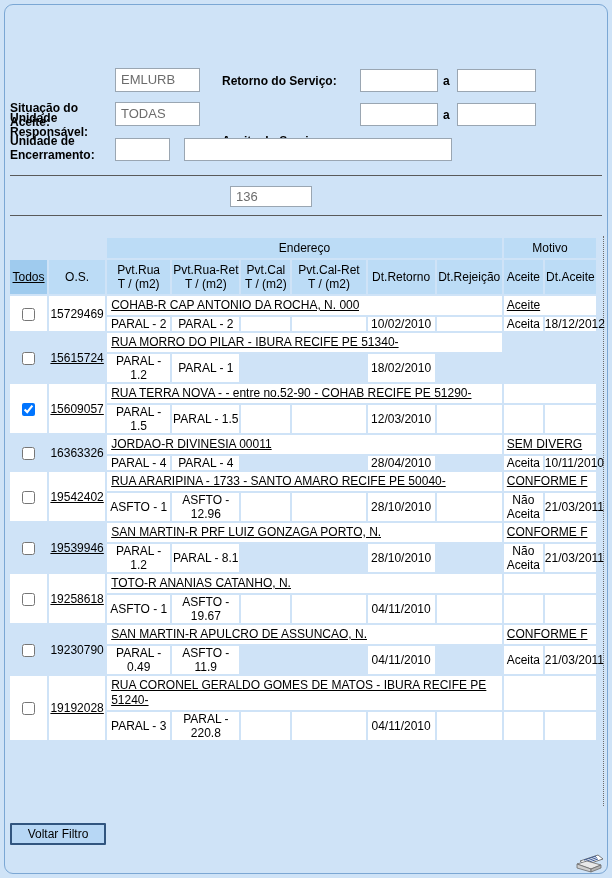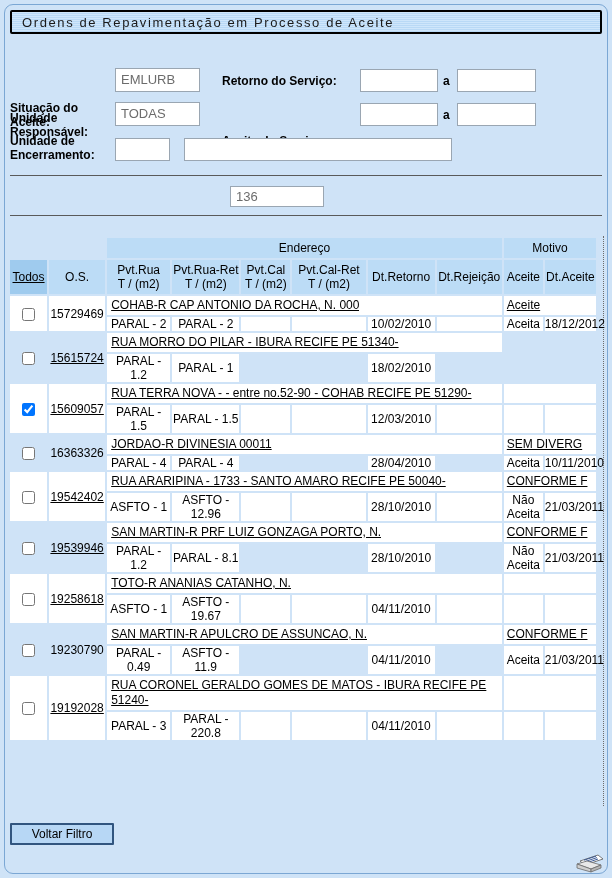--- a/index.html
+++ b/index.html
@@ -80,21 +80,21 @@
 
   
   .selcount-label {
     position: absolute;
     left: 10px; top: 190px;
     font-weight: bold; font-size: 12px;
   }
   .selcount-input {
     position: absolute;
     left: 230px; top: 186px;
-    width: 94px; height: 21px;
+    width: 82px; height: 21px;
     background: #fff;
     border: 1px solid #9aa6b2;
     box-sizing: border-box;
     font-size: 13px; color: #6c6c6c;
     padding: 2px 5px; line-height: 16px;
   }
 
   
   .grid-wrap {
     position: absolute;
@@ -199,41 +199,38 @@
     border: 2px solid #31557f;
     border-radius: 1px;
     box-sizing: border-box;
     font-size: 12px;
     font-family: "Liberation Sans", sans-serif;
     color: #000;
     text-align: center;
     cursor: pointer;
     padding: 0;
   }
-  #btn-voltar { left: 10px; top: 823px; width: 104px; height: 22px; }
+  #btn-voltar { left: 10px; top: 823px; width: 96px; height: 22px; }
   #btn-informar { left: 267px; top: 822px; width: 104px; height: 22px; }
 
   
   .printer {
     position: absolute;
     left: 573px; top: 850px;
     width: 32px; height: 24px;
     cursor: pointer;
   }
 </style>
 </head>
 <body>
 
 <div id="page">
 
   <div class="panel-outline"></div>
 
-  <div class="titlebar">
-    <span class="titlebar-text">Ordens de Repavimentação em Processo de Aceite</span>
-  </div>
 
   <div class="filters">
 
     <div class="flabel" style="left:10px; top:9px; width:110px;margin-top:44px;">Unidade Responsável:</div>
     <div class="finput" style="left:115px; top:10px; width:85px; height:24px;">EMLURB</div>
 
     <div class="flabel" style="left:222px; top:16px; width:150px;">Retorno do Serviço:</div>
     <div class="finput" style="left:360px; top:11px; width:78px; height:23px;"></div>
     <div class="sep-a" style="left:443px; top:16px;">a</div>
     <div class="finput" style="left:457px; top:11px; width:79px; height:23px;"></div>

